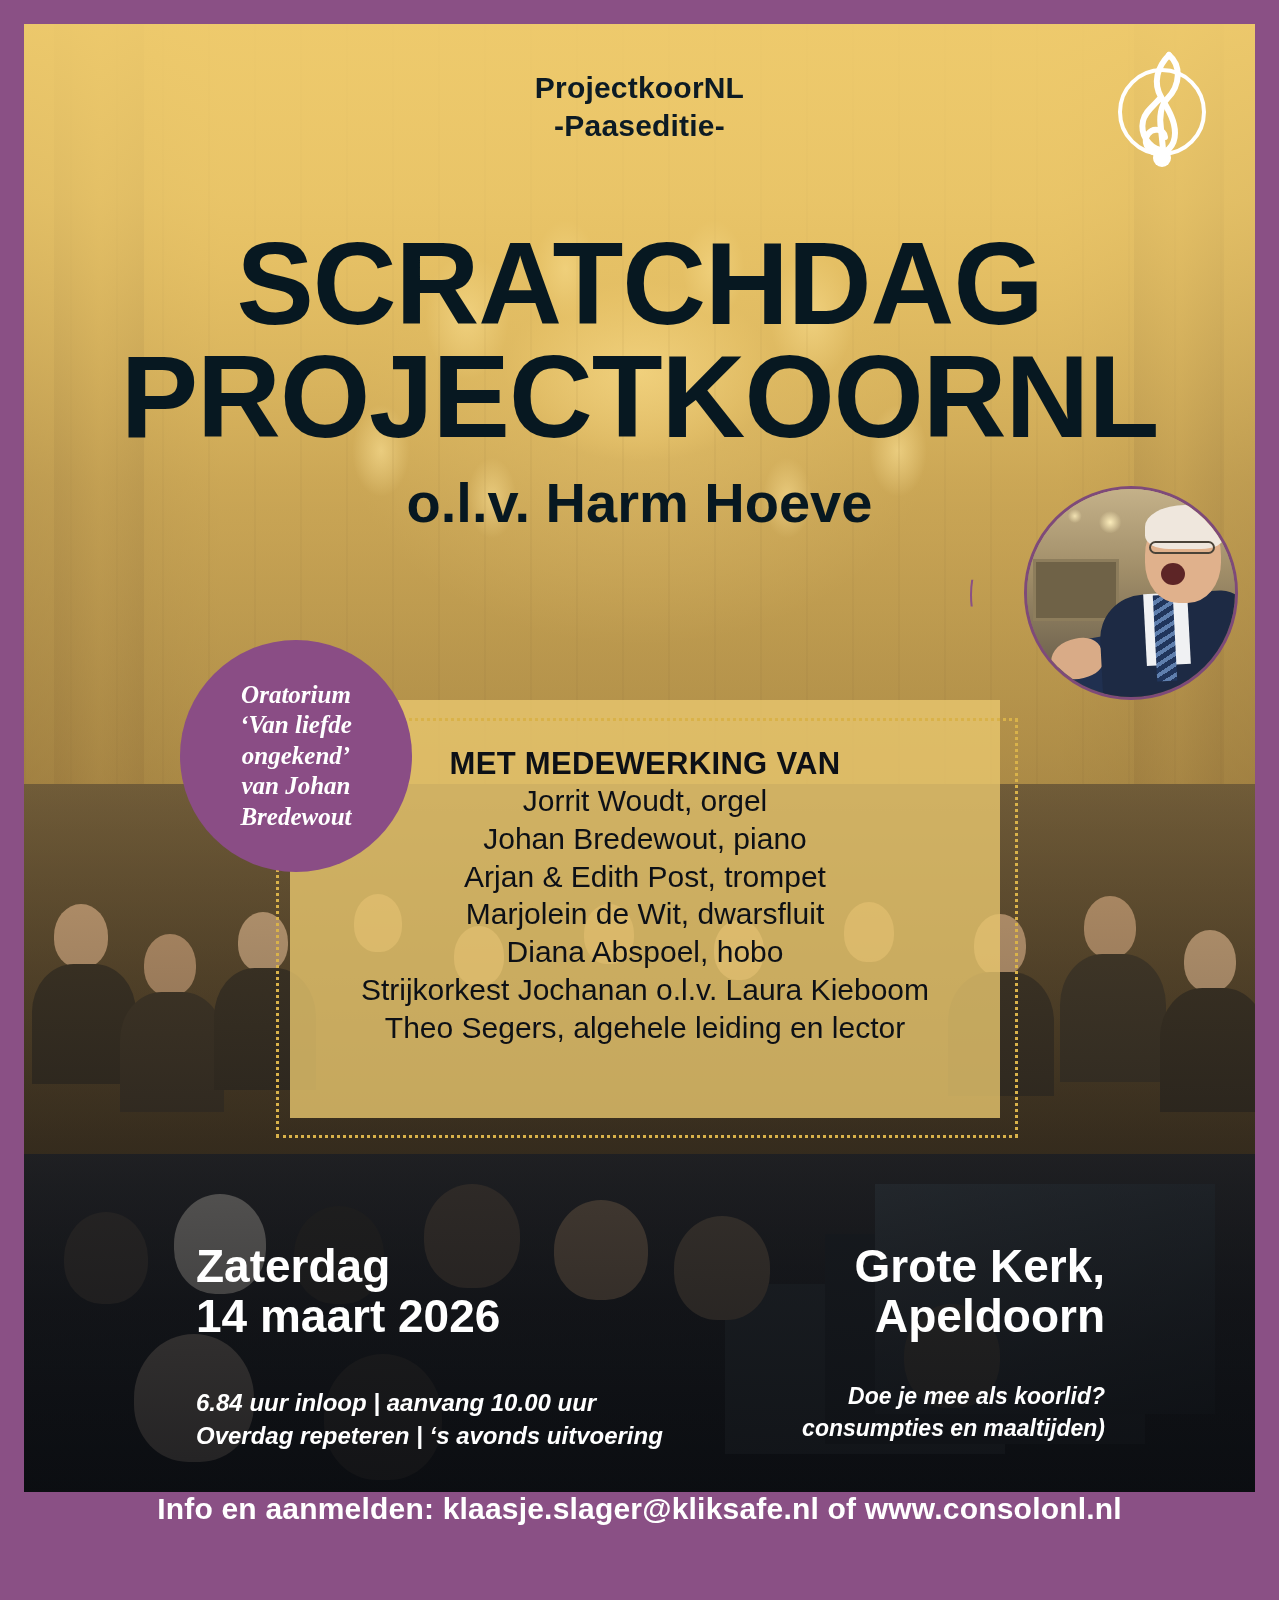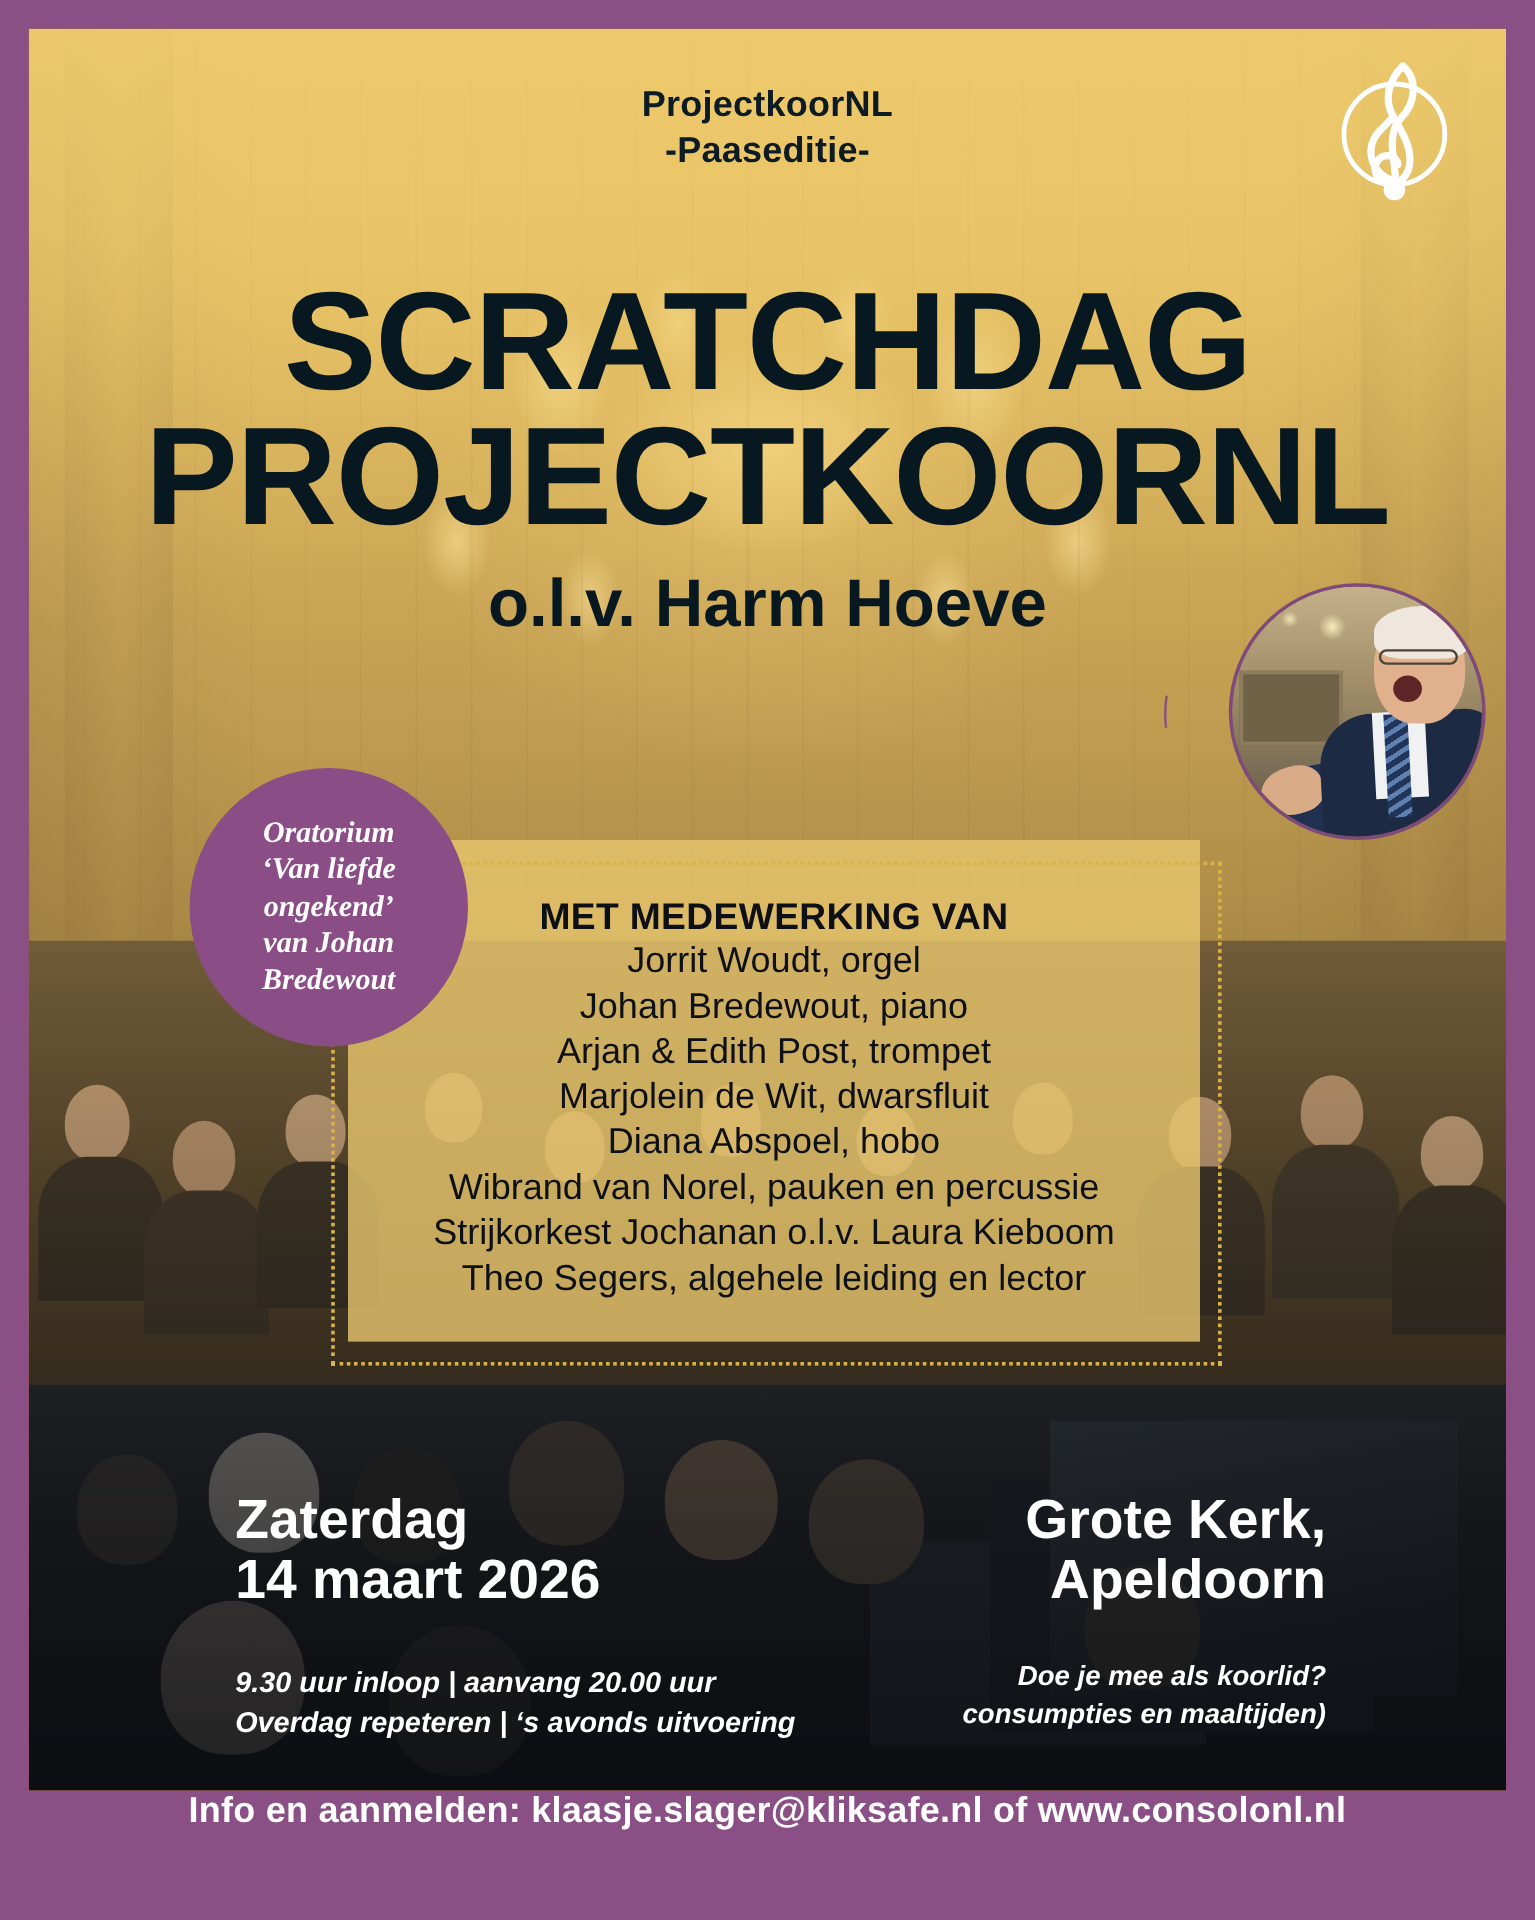--- a/index.html
+++ b/index.html
@@ -126,21 +126,21 @@
      border:2px solid #4a4338; border-radius:7px; }
   .p-mouth{ position:absolute; left:134px; top:74px; width:24px; height:22px;
      background:#5d2526; border-radius:50%; }
 
   .arc{ position:absolute; left:946px; top:476px; width:190px; height:190px;
      border:2px solid #8a5085; border-radius:50%;
      clip-path:polygon(0 42%, 52% 42%, 52% 56%, 0 56%); }
 
   
   .oval{
-    position:absolute; left:134px; top:616px; width:232px; height:232px;
+    position:absolute; left:156px; top:616px; width:232px; height:232px;
     border-radius:50%; background:#8a4d85;
     display:flex; align-items:center; justify-content:center;
   }
   .oval-text{
     font-family:"Liberation Serif", serif; font-style:italic; font-weight:700;
     color:#fff; font-size:25px; line-height:1.22; text-align:center;
   }
 
   .credits{ position:absolute; left:266px; top:722px; width:710px; text-align:center; color:#0d1016; }
   .credits .hdr{ font-size:31px; font-weight:700; letter-spacing:.3px; }
@@ -242,40 +242,39 @@
     <div class="credit-fill"></div>
     <div class="credit-frame"></div>
 
     <div class="credits">
       <div class="hdr">MET MEDEWERKING VAN</div>
       <div class="row">Jorrit Woudt, orgel</div>
       <div class="row">Johan Bredewout, piano</div>
       <div class="row">Arjan &amp; Edith Post, trompet</div>
       <div class="row">Marjolein de Wit, dwarsfluit</div>
       <div class="row">Diana Abspoel, hobo</div>
-      <div class="row">Wibrand van Norel, pauken en percussie</div>
       <div class="row">Strijkorkest Jochanan o.l.v. Laura Kieboom</div>
       <div class="row">Theo Segers, algehele leiding en lector</div>
     </div>
 
     <div class="oval">
       <div class="oval-text">
         <div>Oratorium</div>
         <div>‘Van liefde</div>
         <div>ongekend’</div>
         <div>van Johan</div>
         <div>Bredewout</div>
       </div>
     </div>
 
     <div class="blk-left">
       <div class="big">Zaterdag</div>
       <div class="big">14 maart 2026</div>
       <div class="small">
-        <div>9.30 uur inloop | aanvang 20.00 uur</div>
+        <div>6.84 uur inloop | aanvang 10.00 uur</div>
         <div>Overdag repeteren | ‘s avonds uitvoering</div>
       </div>
     </div>
 
     <div class="blk-right">
       <div class="big">Grote Kerk,</div>
       <div class="big">Apeldoorn</div>
       <div class="small">
         <div>Doe je mee als koorlid?</div>
         <div>consumpties en maaltijden)</div>

